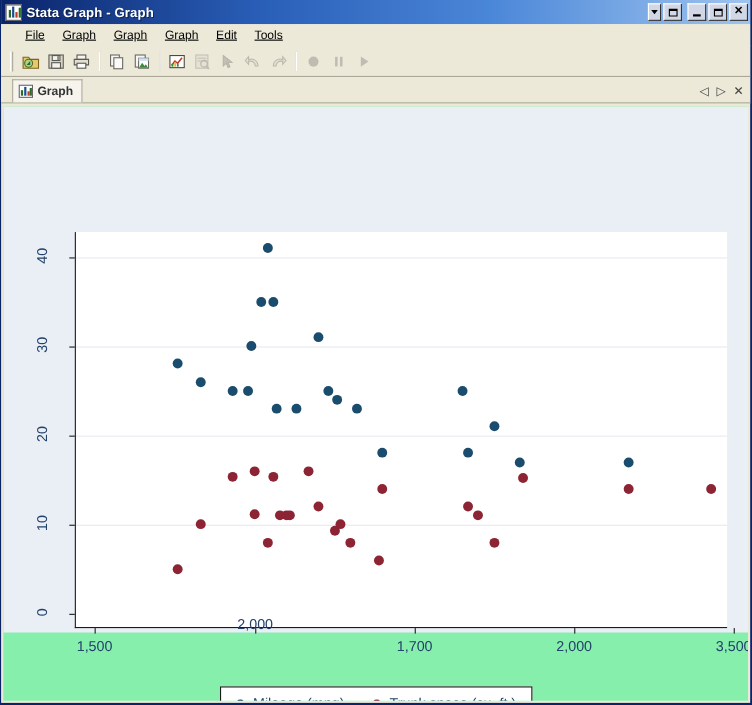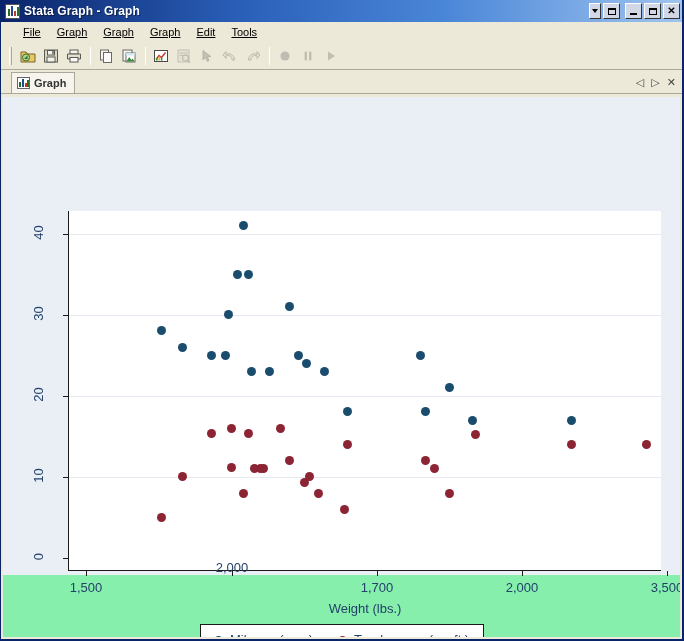--- a/index.html
+++ b/index.html
@@ -321,21 +321,20 @@
           <div class="pt" style="left: 315.569px; top: 396.014px; background: rgb(140, 36, 51);"></div>
           <div class="pt" style="left: 341.686px; top: 412.221px; background: rgb(140, 36, 51);"></div>
           <div class="pt" style="left: 344.588px; top: 347.391px; background: rgb(140, 36, 51);"></div>
           <div class="pt" style="left: 422.941px; top: 363.598px; background: rgb(140, 36, 51);"></div>
           <div class="pt" style="left: 431.647px; top: 371.702px; background: rgb(140, 36, 51);"></div>
           <div class="pt" style="left: 446.157px; top: 396.014px; background: rgb(140, 36, 51);"></div>
           <div class="pt" style="left: 472.275px; top: 337.666px; background: rgb(140, 36, 51);"></div>
           <div class="pt" style="left: 568.039px; top: 347.391px; background: rgb(140, 36, 51);"></div>
           <div class="pt" style="left: 643.49px; top: 347.391px; background: rgb(140, 36, 51);"></div>
         </div>
-      <div class="axistitle" id="xaxis-title" style="left:66px; top:504px; width:592px;">Weight (lbs.)</div>
 
       <div class="legend" id="legend" style="top: 527px; left: 197px;">
         <div class="lgitem">
           <span class="lgdot" id="lgdot0" style="background: rgb(26, 76, 110);"></span>
           <span>Mileage (mpg)</span>
         </div>
         <div class="lgitem">
           <span class="lgdot" id="lgdot1" style="background: rgb(140, 36, 51);"></span>
           <span>Trunk space (cu. ft.)</span>
         </div>

